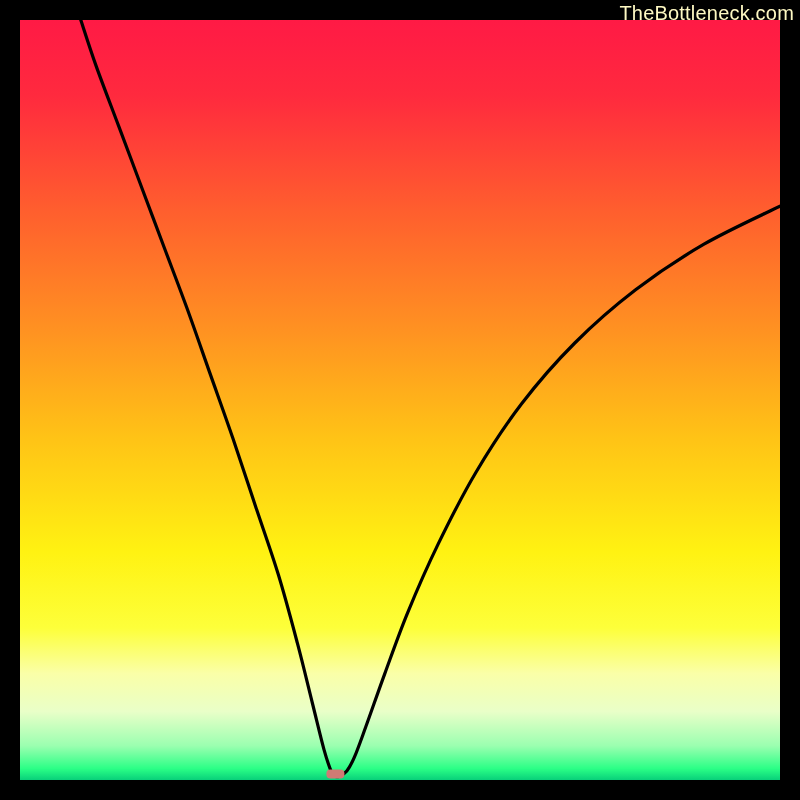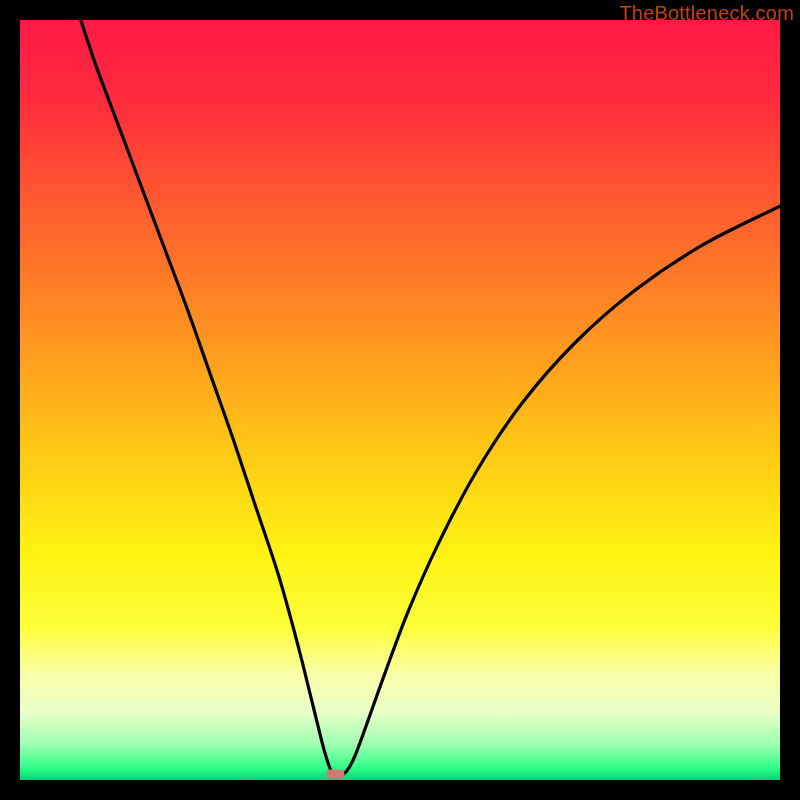--- a/index.html
+++ b/index.html
@@ -24,21 +24,21 @@
     position: absolute;
     left: 0;
     top: 0;
     width: 760px;
     height: 760px;
   }
   .watermark {
     position: absolute;
     top: 2px;
     right: 6px;
-    color: #c2410c;
+    color: #fef9c3;
     font-size: 20px;
     font-weight: 500;
     letter-spacing: 0.2px;
     z-index: 10;
     text-align: right;
   }
 </style>
 </head>
 <body>
 

